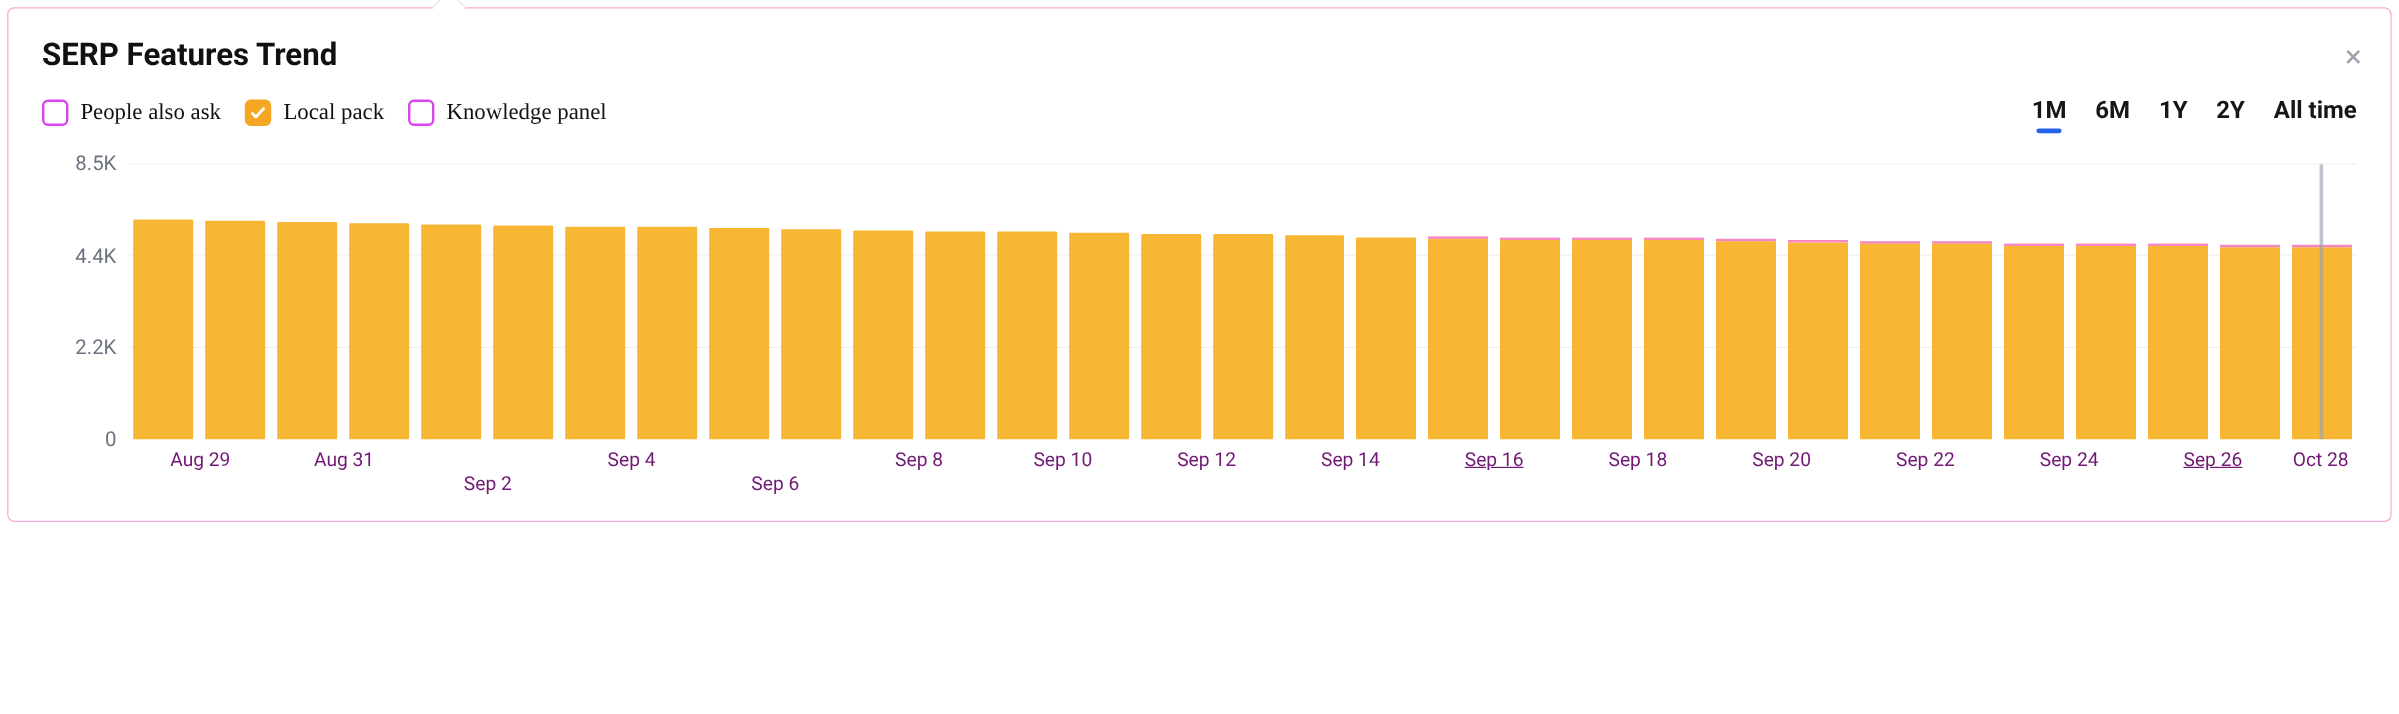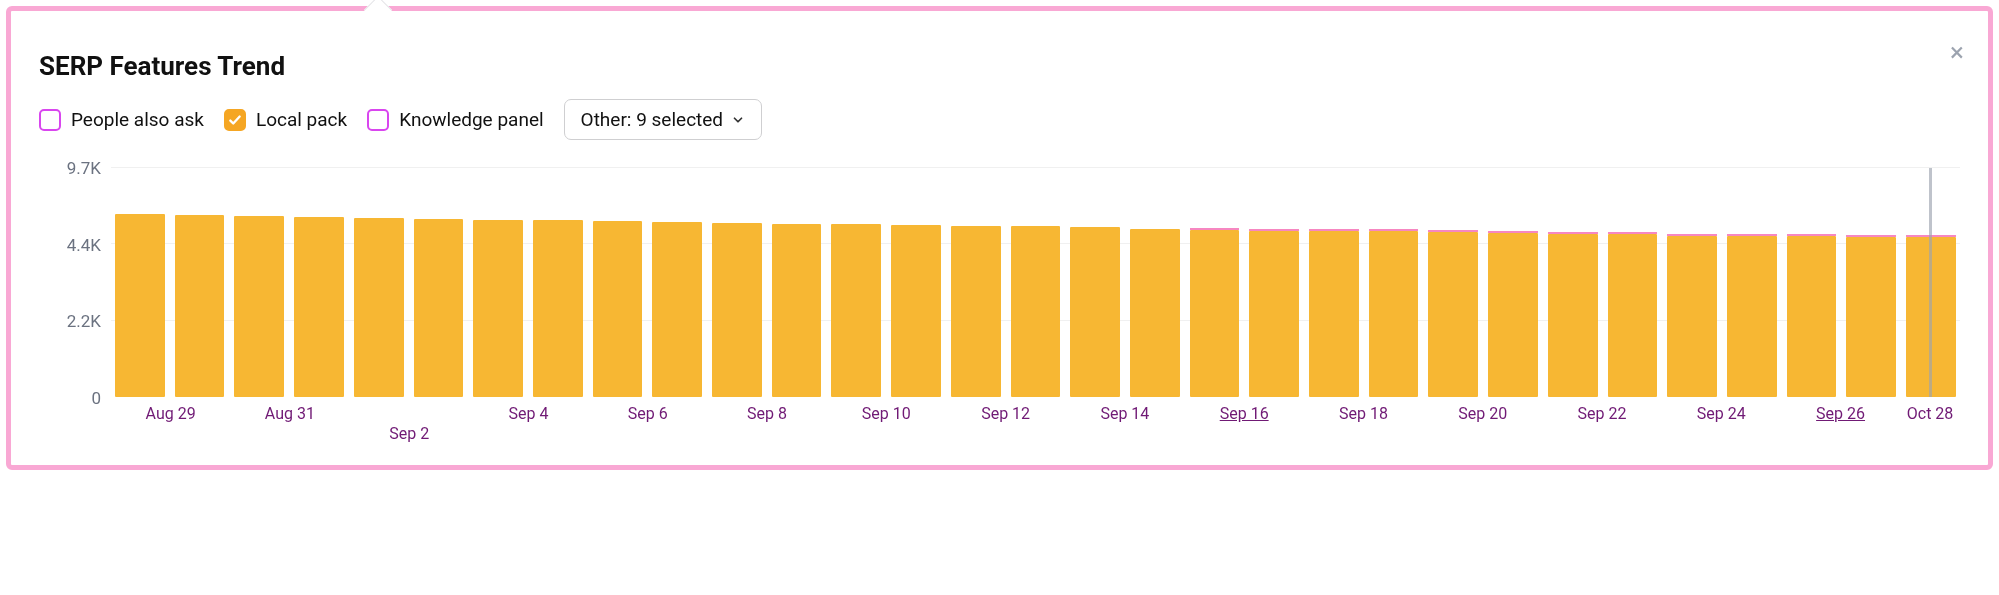--- a/index.html
+++ b/index.html
@@ -3,23 +3,23 @@
 <meta charset="utf-8">
 <style>
   * { box-sizing: border-box; }
   body {
     margin: 0;
     font-family: -apple-system, BlinkMacSystemFont, "Segoe UI", Roboto, Helvetica, Arial, sans-serif;
     background: #fff;
     color: #111;
   }
   .card {
-    border: 5px solid #f9a8d4;
+    border: 1px solid #f9a8d4;
     border-radius: 6px;
-    padding: 32px 28px 22px 28px;
+    padding: 16px 28px 22px 28px;
     margin: 6px;
     position: relative;
   }
   .notch {
     position: absolute;
     top: -11px;
     left: 357px;
     width: 20px; height: 20px;
     background: #fff;
     border-left: 1px solid #e4e4e7;
@@ -51,20 +51,21 @@
     align-items: center;
     gap: 20px;
   }
   .chk {
     display: flex;
     align-items: center;
     gap: 10px;
     cursor: pointer;
     font-size: 19px;
     color: #111;
+    font-family: Liberation Serif, serif;
   }
   .chk-box {
     width: 22px; height: 22px;
     border: 2px solid #d946ef;
     border-radius: 5px;
     display: flex;
     align-items: center;
     justify-content: center;
     font-size: 16px;
     line-height: 1;
@@ -208,36 +209,37 @@
             </svg>
         </span>
         <span>Local pack</span>
       </label>
 
       <label class="chk">
         <span class="chk-box"></span>
         <span>Knowledge panel</span>
       </label>
 
-      <div class="dropdown">
-        <span>Other: 9 selected</span>
-        <svg class="chevron" viewBox="0 0 24 24" fill="none" stroke="#333" stroke-width="3" stroke-linecap="round" stroke-linejoin="round">
-            <polyline points="6 9 12 15 18 9"></polyline>
-          </svg>
+    </div>
+
+    <div class="range-tabs" id="range-tabs">
+        <div class="range-tab active">1M</div>
+        <div class="range-tab">6M</div>
+        <div class="range-tab">1Y</div>
+        <div class="range-tab">2Y</div>
+        <div class="range-tab">All time</div>
       </div>
-    </div>
-
   </div>
 
   <div class="chart-wrap">
     <div class="y-axis" id="y-axis">
         <div class="y-tick" style="bottom: 0%;">0</div>
         <div class="y-tick" style="bottom: 33.3333%;">2.2K</div>
         <div class="y-tick" style="bottom: 66.6667%;">4.4K</div>
-        <div class="y-tick" style="bottom: 100%;">9.7K</div>
+        <div class="y-tick" style="bottom: 100%;">8.5K</div>
       </div>
     <div class="plot" id="plot">
         <div class="gridline" style="bottom: 100%;"></div>
         <div class="gridline" style="bottom: 66.6667%;"></div>
         <div class="gridline" style="bottom: 33.3333%;"></div>
       <div class="bars" id="bars">
           <div class="bar" style="height: 79.8507%;"></div>
           <div class="bar" style="height: 79.403%;"></div>
           <div class="bar" style="height: 79.1045%;"></div>
           <div class="bar" style="height: 78.5075%;"></div>
@@ -296,21 +298,21 @@
           </div>
         </div>
       <div class="cursor-line" id="cursor" style="left: calc(98.3871% - 1px);"></div>
     </div>
   </div>
   <div class="x-axis" id="x-axis">
       <div class="x-tick" style="flex: 0 0 6.45161%;">Aug 29</div>
       <div class="x-tick" style="flex: 0 0 6.45161%; text-align: center;">Aug 31</div>
       <div class="x-tick" style="flex: 0 0 6.45161%; margin-top: 20px;">Sep 2</div>
       <div class="x-tick" style="flex: 0 0 6.45161%;">Sep 4</div>
-      <div class="x-tick" style="flex: 0 0 6.45161%;">Sep 6</div>
+      <div class="x-tick" style="flex: 0 0 6.45161%; margin-top: 20px;">Sep 6</div>
       <div class="x-tick" style="flex: 0 0 6.45161%; text-align: center;">Sep 8</div>
       <div class="x-tick" style="flex: 0 0 6.45161%;">Sep 10</div>
       <div class="x-tick" style="flex: 0 0 6.45161%;">Sep 12</div>
       <div class="x-tick" style="flex: 0 0 6.45161%;">Sep 14</div>
       <div class="x-tick" style="flex: 0 0 6.45161%; text-decoration: underline;">Sep 16</div>
       <div class="x-tick" style="flex: 0 0 6.45161%;">Sep 18</div>
       <div class="x-tick" style="flex: 0 0 6.45161%;">Sep 20</div>
       <div class="x-tick" style="flex: 0 0 6.45161%;">Sep 22</div>
       <div class="x-tick" style="flex: 0 0 6.45161%;">Sep 24</div>
       <div class="x-tick" style="flex: 0 0 6.45161%; text-decoration: underline;">Sep 26</div>

